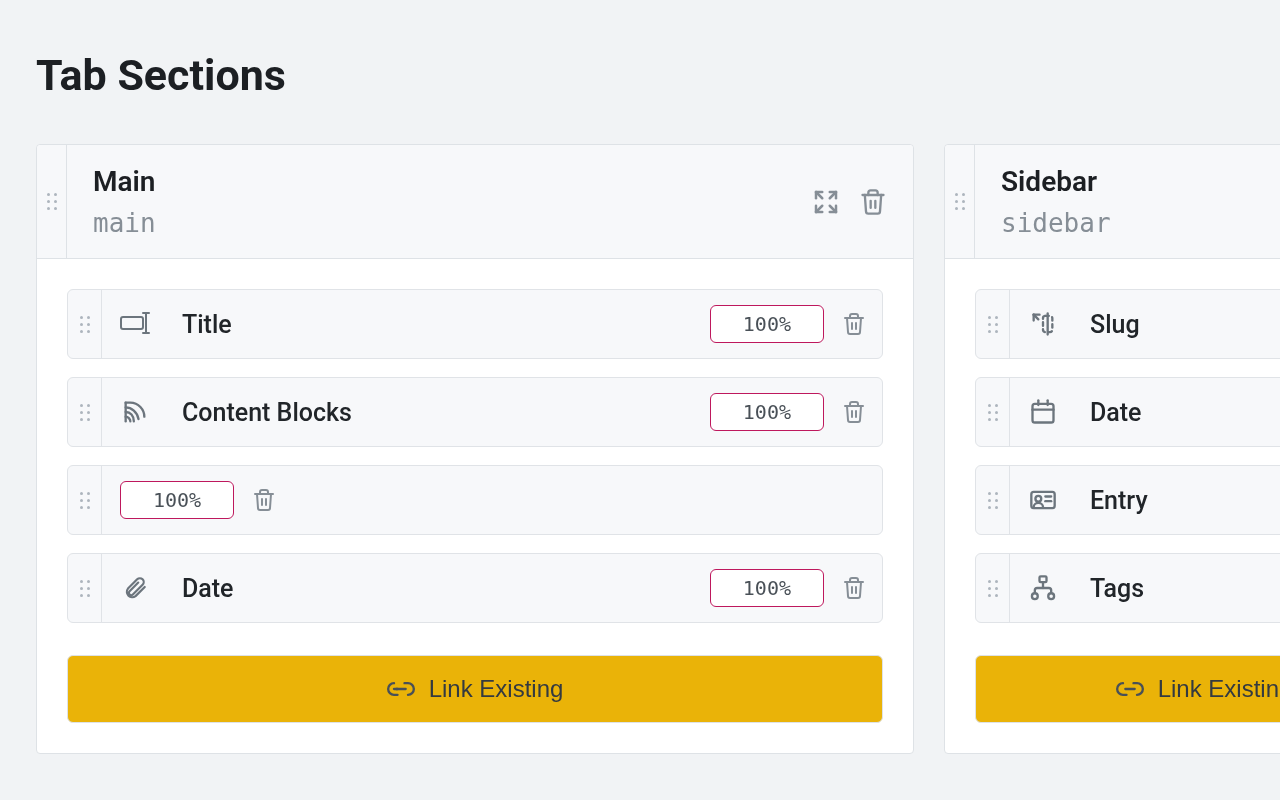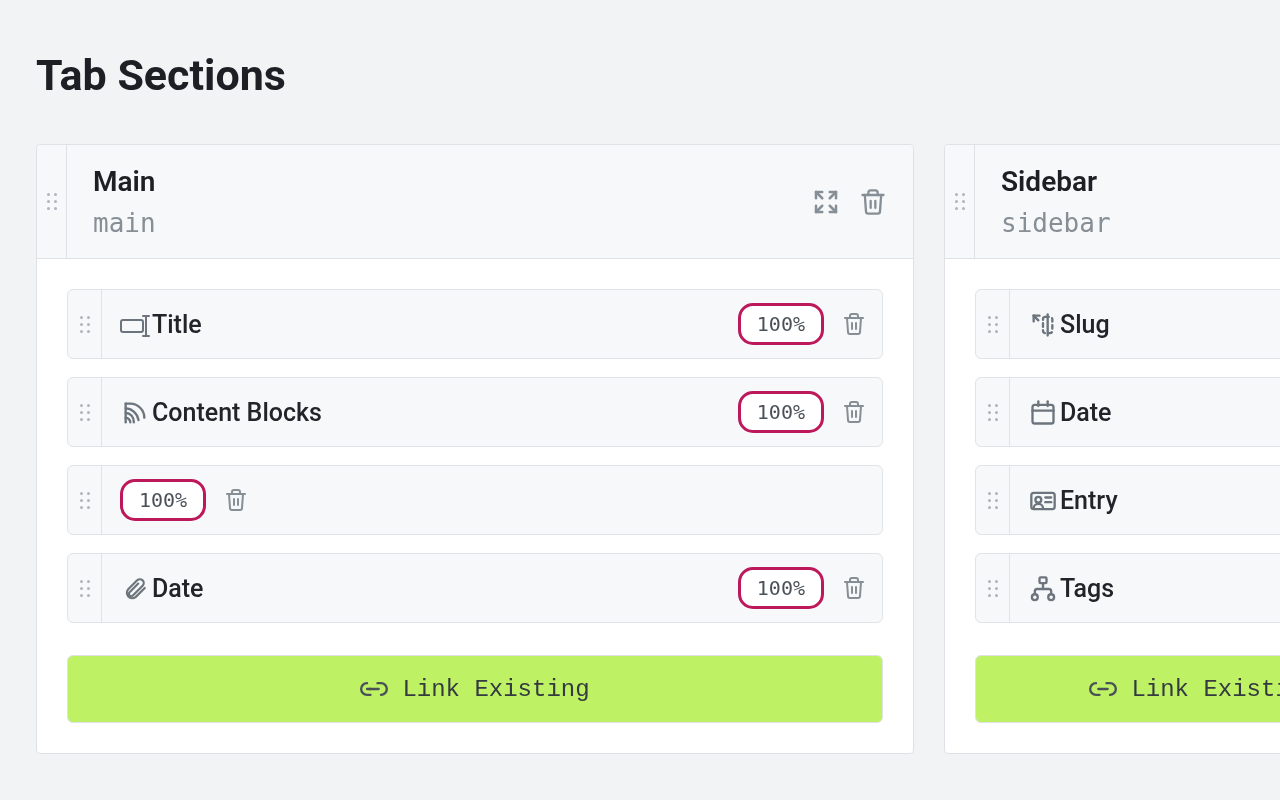--- a/index.html
+++ b/index.html
@@ -97,56 +97,55 @@
     height: 70px;
   }
   .field-row .drag-col { border-right: 1px solid #e0e3e7; width: 34px; }
   .field-body {
     display: flex;
     align-items: center;
     justify-content: space-between;
     flex: 1;
     padding: 0 16px 0 18px;
   }
-  .field-left { display: flex; align-items: flex-end; gap: 2px; }
+  .field-left { display: flex; align-items: flex-start; gap: 32px; }
   .field-type-icon { color: #6c757d; display: flex; align-items: center; justify-content: center; width: 30px; }
   .field-label { font-size: 25px; font-weight: 500; color: #212529; }
   .field-right { display: flex; align-items: center; gap: 18px; }
   .width-chip {
     background: #ffffff;
-    border: 3px solid #be185d;
-    border-radius: 15px;
-    padding: 8px 16px;
+    border: 1px solid #be185d;
+    border-radius: 6px;
+    padding: 8px 32px;
     font-family: ui-monospace, SFMono-Regular, Menlo, Consolas, monospace;
     font-size: 20px;
     line-height: 1;
     color: #495057;
     cursor: pointer;
   }
 
   .section-actions {
     display: flex;
     gap: 16px;
     padding: 20px 30px 30px 30px;
   }
   .action-btn {
     flex: 1;
     height: 68px;
-    background: #bef264;
+    background: #eab308;
     border: 1px solid #dee2e6;
     border-radius: 6px;
     display: flex;
     align-items: center;
     justify-content: center;
     gap: 14px;
     font-size: 24px;
     font-weight: 500;
     color: #343a40;
     cursor: pointer;
-    font-family: Liberation Mono, monospace;
   }
   .action-btn svg { stroke: #495057; }
 </style>
 </head>
 <body>
 
 <h1 class="page-title">Tab Sections</h1>
 
 <div class="sections-row">
 

